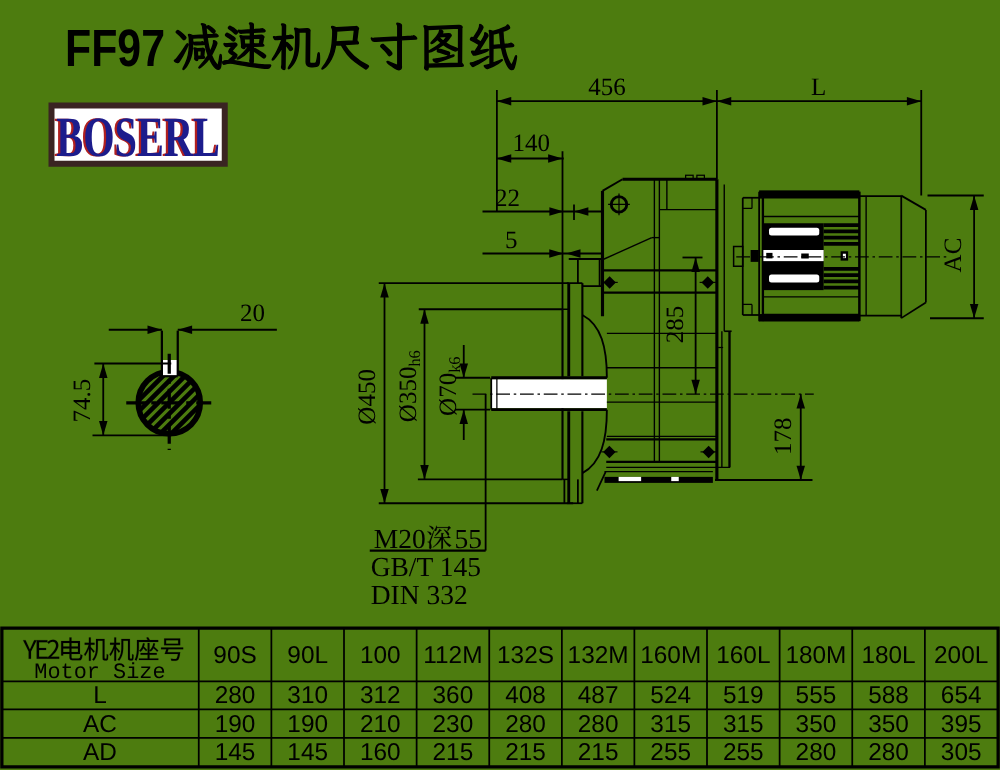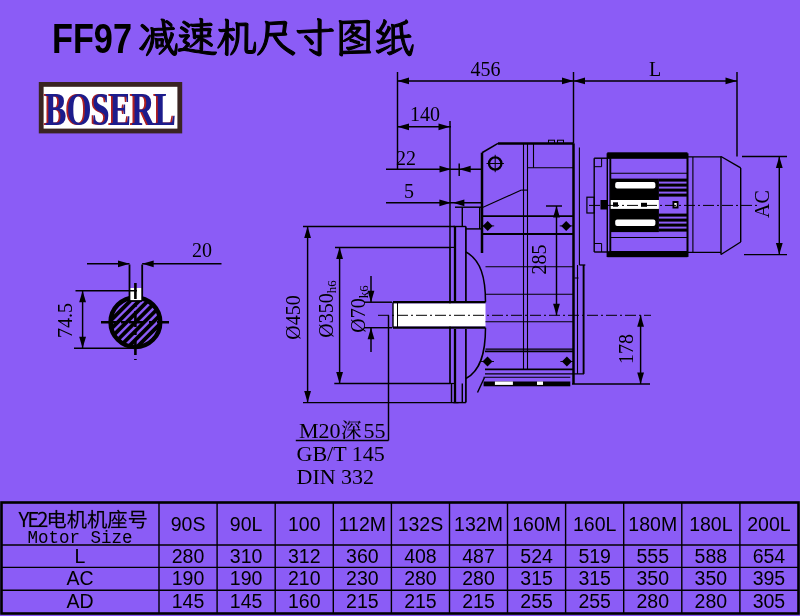--- a/index.html
+++ b/index.html
@@ -1,15 +1,15 @@
 <!DOCTYPE html>
 <html><head><meta charset="utf-8">
 <style>
 html,body{margin:0;padding:0;background:#fff;}
-#page{position:relative;width:800px;height:616px;background:#8b5cf6;overflow:hidden;}
+#page{position:relative;width:800px;height:616px;background:#4d7c0f;overflow:hidden;}
 svg{position:absolute;left:0;top:0;}
 text{white-space:pre;}
 </style></head>
 <body>
 <div id="page">
 <svg width="800" height="616" viewBox="0 0 800 616" xmlns="http://www.w3.org/2000/svg">
       <text x="52" y="52.5" font-family="Liberation Sans" font-size="42" font-weight="bold" text-anchor="start" fill="#000" textLength="80" lengthAdjust="spacingAndGlyphs">FF97</text>
 <path transform="translate(137.5,52.0) scale(0.04100,-0.04100)" d="M952 204Q940 204 935 168Q925 83 913.0 36.5Q901 -10 895.0 -10.0Q889 -10 852.5 38.5Q816 87 772 190Q804 243 841.0 325.5Q878 408 878.0 427.5Q878 447 838 469Q823 476 817.5 476.0Q812 476 812 470V466Q814 462 814 456V440Q814 430 798.0 377.5Q782 325 747 257Q717 335 693 496Q688 529 686 540L876 551Q903 553 903 565Q903 579 875 598Q864 606 858.0 606.0Q852 606 842.0 602.5Q832 599 824.0 598.5Q816 598 806 597L680 589Q670 654 661 772Q659 791 631.0 798.5Q603 806 589.0 806.0Q575 806 575.0 800.5Q575 795 583.5 787.0Q592 779 595.5 768.5Q599 758 602.0 732.0Q605 706 609.5 665.5Q614 625 619 585L405 572Q353 598 338.5 598.0Q324 598 324 590Q324 586 326 581L332 567Q342 540 342 473V404Q342 357 335 283Q321 120 225 -56Q217 -71 217.0 -80.0Q217 -89 223.0 -89.0Q229 -89 250.0 -68.0Q271 -47 297.5 -6.5Q324 34 348.5 92.5Q373 151 388.5 229.0Q404 307 404 479V524L626 537Q642 436 659.0 354.0Q676 272 708 190Q641 80 541 -27Q526 -43 526.0 -50.5Q526 -58 532.5 -58.0Q539 -58 569.5 -36.0Q600 -14 643.5 28.5Q687 71 732 132Q767 52 797 8Q859 -83 905 -83Q923 -83 936.5 -68.0Q950 -53 954 -20Q966 72 966.0 138.0Q966 204 952 204ZM787 641Q803 624 813.0 624.0Q823 624 833.5 639.0Q844 654 844 659Q844 671 785.5 719.5Q727 768 714.5 768.0Q702 768 694.0 757.0Q686 746 686.0 738.5Q686 731 695 724Q743 688 787 641ZM446 442 424 445Q418 445 418.0 441.0Q418 437 424 421Q435 393 459 393L472 394L614 401Q635 403 635.0 415.0Q635 427 620.0 440.5Q605 454 598.0 454.0Q591 454 583.0 450.0Q575 446 563 446L466 443ZM591 325 498 319Q456 331 443.5 331.0Q431 331 431.0 326.0Q431 321 437.0 311.0Q443 301 444 277L450 166V155L447 122Q447 110 462.5 99.5Q478 89 488 89Q504 89 504 106V109L503 126L612 132Q623 133 630.5 135.0Q638 137 638.0 145.5Q638 154 621 178L632 282Q633 287 635.0 291.0Q637 295 637.0 301.0Q637 307 626.0 316.5Q615 326 603 326ZM577 280 571 174 501 171 497 275ZM274 536Q274 545 222.5 593.0Q171 641 146.0 658.0Q121 675 115.0 675.0Q109 675 97.0 663.5Q85 652 85.0 644.5Q85 637 88.5 632.5Q92 628 126.0 599.0Q160 570 193.5 532.0Q227 494 234.5 494.0Q242 494 250 501Q274 520 274 536ZM111 48H115Q127 48 135.5 58.5Q144 69 179.0 124.5Q214 180 263.5 280.0Q313 380 313.0 397.0Q313 414 306 414Q293 414 274 384Q174 224 96 126Q80 106 64.5 98.5Q49 91 49 84Q49 82 62.0 68.0Q75 54 111 48Z" fill="#000" stroke="#000" stroke-width="28"></path>
 <path transform="translate(176.8,52.0) scale(0.04100,-0.04100)" d="M899 -64H910Q928 -63 936.5 -57.0Q945 -51 961 -25Q969 -12 969 -8Q969 0 953 0H945Q937 -1 927.5 -1.0Q918 -1 907 -1Q860 -1 797.0 4.5Q734 10 663.5 19.0Q593 28 523.0 39.0Q453 50 392.0 60.5Q331 71 287 80Q257 86 226 89Q272 128 290.5 148.0Q309 168 309 187Q309 198 304.5 205.0Q300 212 281.5 224.5Q263 237 220 264Q214 269 214.0 271.0Q214 273 216 275Q233 297 251.0 319.0Q269 341 294 369Q299 374 304.5 380.5Q310 387 310 394Q310 407 296.0 417.5Q282 428 271 428Q269 428 266.5 427.5Q264 427 261 427L124 415Q119 414 113.5 414.0Q108 414 103 414Q86 414 71 417Q70 417 68.5 417.5Q67 418 66 418Q59 418 59 411L62 398Q66 386 77.5 373.5Q89 361 111 361Q117 361 123.5 361.5Q130 362 139 363L224 371Q208 352 194.5 335.0Q181 318 170 303Q152 278 152 261Q152 241 179 225Q212 207 238 189Q242 185 242 182Q242 181 240 177Q223 157 200.5 135.5Q178 114 149 90Q94 86 69.5 80.5Q45 75 39.5 68.5Q34 62 34 55L35 45Q36 35 41.0 25.0Q46 15 58 15Q61 15 65.5 16.5Q70 18 76 19Q106 28 132.0 32.0Q158 36 180 36Q207 36 231.0 32.5Q255 29 278 24Q322 16 386.0 4.5Q450 -7 524.0 -19.0Q598 -31 670.0 -41.0Q742 -51 802.5 -57.5Q863 -64 899 -64ZM573 517 572 408 459 404 450 510ZM767 527 752 416 629 411 630 520ZM241 469Q251 469 258.5 478.5Q266 488 270.5 499.0Q275 510 275 512Q275 517 272.0 522.0Q269 527 256.5 537.0Q244 547 216.0 565.0Q188 583 138 612Q127 619 119 619Q109 619 97 604Q88 594 88 586Q88 576 106 565Q133 548 160.5 527.5Q188 507 219 481Q226 476 231.0 472.5Q236 469 241 469ZM288 603Q294 603 303.0 610.5Q312 618 318.5 627.5Q325 637 325.0 644.0Q325 651 311.5 664.5Q298 678 278.0 693.5Q258 709 236.5 723.0Q215 737 198.0 746.0Q181 755 175 755Q164 755 154.0 742.0Q144 729 144 724Q144 716 160 705Q189 686 216.0 663.5Q243 641 269 615Q281 603 288 603ZM629 363 812 371Q820 372 827.5 373.5Q835 375 835 381Q835 386 829.0 394.0Q823 402 808 415L828 524Q829 529 833.5 534.0Q838 539 838 545Q838 553 823.0 566.0Q808 579 792 579H785L630 570V636L843 649Q850 650 855.0 653.5Q860 657 860 663Q860 673 849.0 683.5Q838 694 825.0 701.0Q812 708 806 708Q802 708 800 707Q790 703 779.5 701.0Q769 699 755 698L630 690V792Q630 806 615.5 811.5Q601 817 586.5 818.0Q572 819 571 819Q556 819 556 811Q556 807 562 799Q570 789 572.0 779.0Q574 769 574 758V687L402 676H391Q370 676 353 680Q350 681 346 681Q340 681 340 675Q340 671 341 668Q346 655 358.0 638.0Q370 621 395 621Q402 621 410.5 621.5Q419 622 429 623L573 632V567L444 560Q421 566 406.0 568.5Q391 571 383 571Q371 571 371.0 565.0Q371 559 381 544Q385 538 388.0 527.5Q391 517 392 506L403 403Q403 399 403.5 395.5Q404 392 404 388Q404 382 403.5 376.0Q403 370 402 363V357Q402 344 411.5 336.0Q421 328 432.5 325.0Q444 322 448 322Q458 322 461.5 328.0Q465 334 465 342V346L464 355L539 358Q493 296 442.0 243.0Q391 190 341 151Q317 133 317 122Q317 116 326 116Q338 116 363.0 130.0Q388 144 419.0 167.0Q450 190 480.5 217.5Q511 245 536.0 273.0Q561 301 574 324L573 307Q572 290 572 276Q572 255 572.0 230.0Q572 205 572 188L571 170Q571 152 569.5 131.5Q568 111 564 88Q564 86 563.5 84.0Q563 82 563 80Q563 68 573.0 58.0Q583 48 595.0 42.5Q607 37 612 37Q621 37 625.0 45.0Q629 53 629 66V278Q680 247 725.5 216.0Q771 185 817 149Q831 138 839.0 138.0Q847 138 854.5 146.0Q862 154 866.5 164.0Q871 174 871 179Q871 190 850 204Q819 226 786.0 247.0Q753 268 724.0 285.5Q695 303 675.0 313.5Q655 324 650 324Q639 324 629 307Z" fill="#000" stroke="#000" stroke-width="28"></path>
 <path transform="translate(216.1,52.0) scale(0.04100,-0.04100)" d="M709 649 703 58Q703 13 722.0 -6.5Q741 -26 770.5 -30.0Q800 -34 830 -34Q877 -34 904.0 -27.0Q931 -20 943.5 -1.5Q956 17 959.5 50.5Q963 84 963 136Q963 138 962.5 154.5Q962 171 961.0 191.5Q960 212 956.5 227.0Q953 242 947 242Q935 242 931 202Q926 156 919.0 123.0Q912 90 904 60Q900 44 886.0 38.0Q872 32 828 32Q789 32 778.5 37.5Q768 43 768 64L774 648Q774 654 776.0 659.5Q778 665 778 671Q778 684 763.5 696.0Q749 708 733 708Q730 708 727.5 707.5Q725 707 721 707L559 697Q499 720 486 720Q479 720 479 714Q479 712 480.5 707.5Q482 703 483 698Q489 683 492.5 662.0Q496 641 497.0 603.5Q498 566 498 501Q498 420 494.5 352.5Q491 285 478.5 223.5Q466 162 440.0 99.5Q414 37 369 -34Q355 -56 355 -65Q355 -72 361 -72Q366 -72 385.5 -56.0Q405 -40 431.5 -7.0Q458 26 484.5 76.5Q511 127 531.0 196.5Q551 266 556 355Q560 411 560.5 466.0Q561 521 561 573V641ZM298 511 431 524Q440 525 446.5 528.5Q453 532 453 539Q453 548 444.0 558.0Q435 568 423.5 574.5Q412 581 404 581Q399 581 397 580Q381 575 360 573L298 567L301 763Q301 774 296.5 781.0Q292 788 269 795Q259 798 250.5 800.0Q242 802 236 802Q224 802 224 794Q224 790 228 783Q241 764 241 741L239 561L127 550Q123 549 119.0 549.0Q115 549 110 549Q93 549 78 553Q77 553 75.5 553.5Q74 554 73 554Q66 554 66 549L70 536Q75 522 86.0 508.5Q97 495 117 495Q123 495 130.5 495.5Q138 496 147 497L232 505Q192 393 147.0 295.5Q102 198 52 128Q41 111 41 103Q41 96 48 96Q56 96 74.0 114.0Q92 132 116.0 162.5Q140 193 164.5 230.0Q189 267 208.5 305.5Q228 344 238 377L236 358Q235 340 235 325Q235 282 234.5 231.0Q234 180 233.5 134.0Q233 88 232 58V29Q232 14 230.5 -2.5Q229 -19 225 -34Q224 -38 224 -45Q224 -65 243.0 -75.5Q262 -86 273 -86Q290 -86 290 -62L296 399Q314 380 338.5 349.5Q363 319 378 295Q387 281 398 281Q407 281 421.5 292.5Q436 304 436 314Q436 321 421.5 341.5Q407 362 386.5 385.0Q366 408 347.0 425.0Q328 442 320 442Q310 442 297 429Z" fill="#000" stroke="#000" stroke-width="28"></path>

